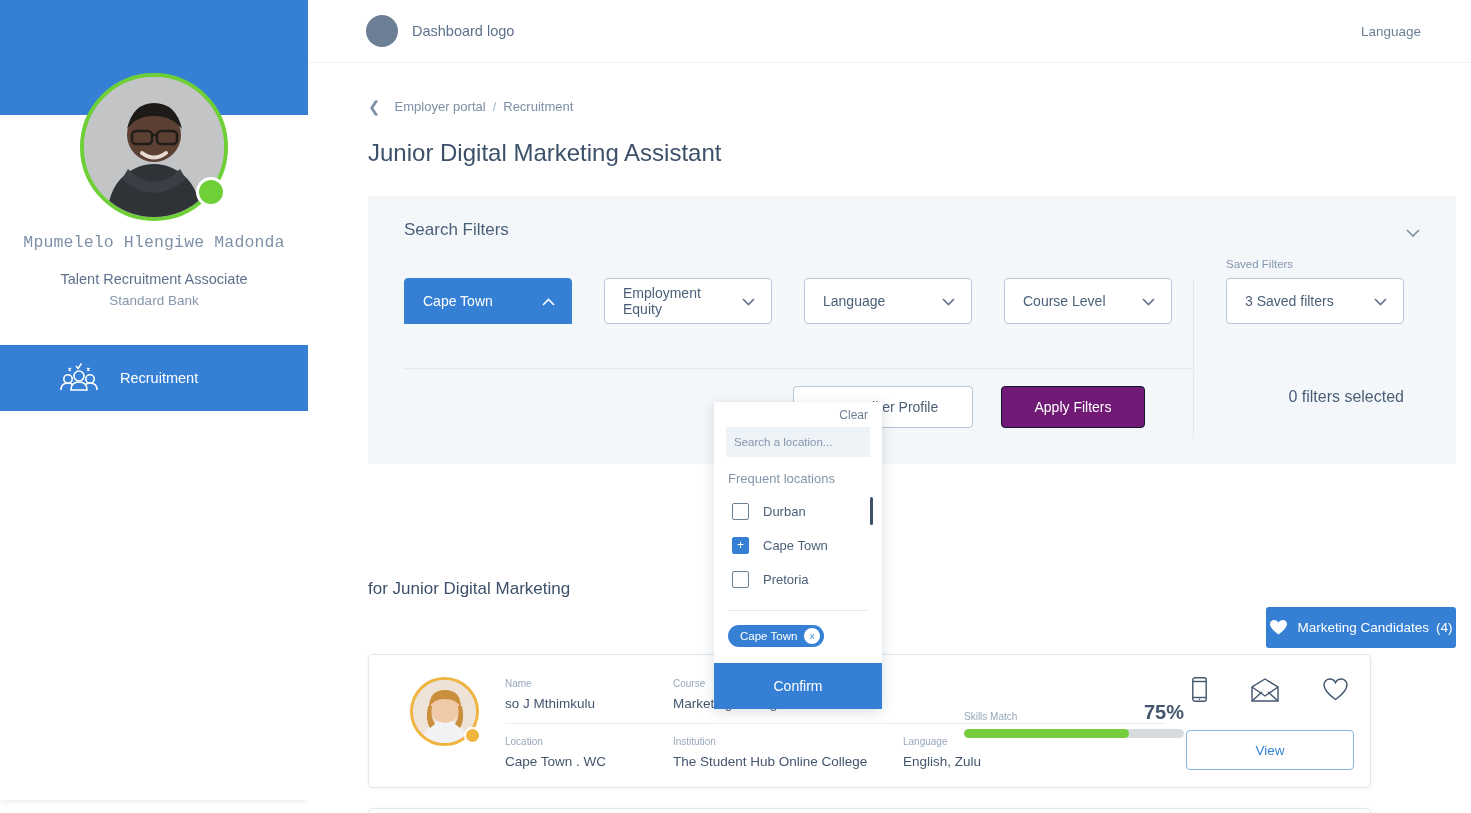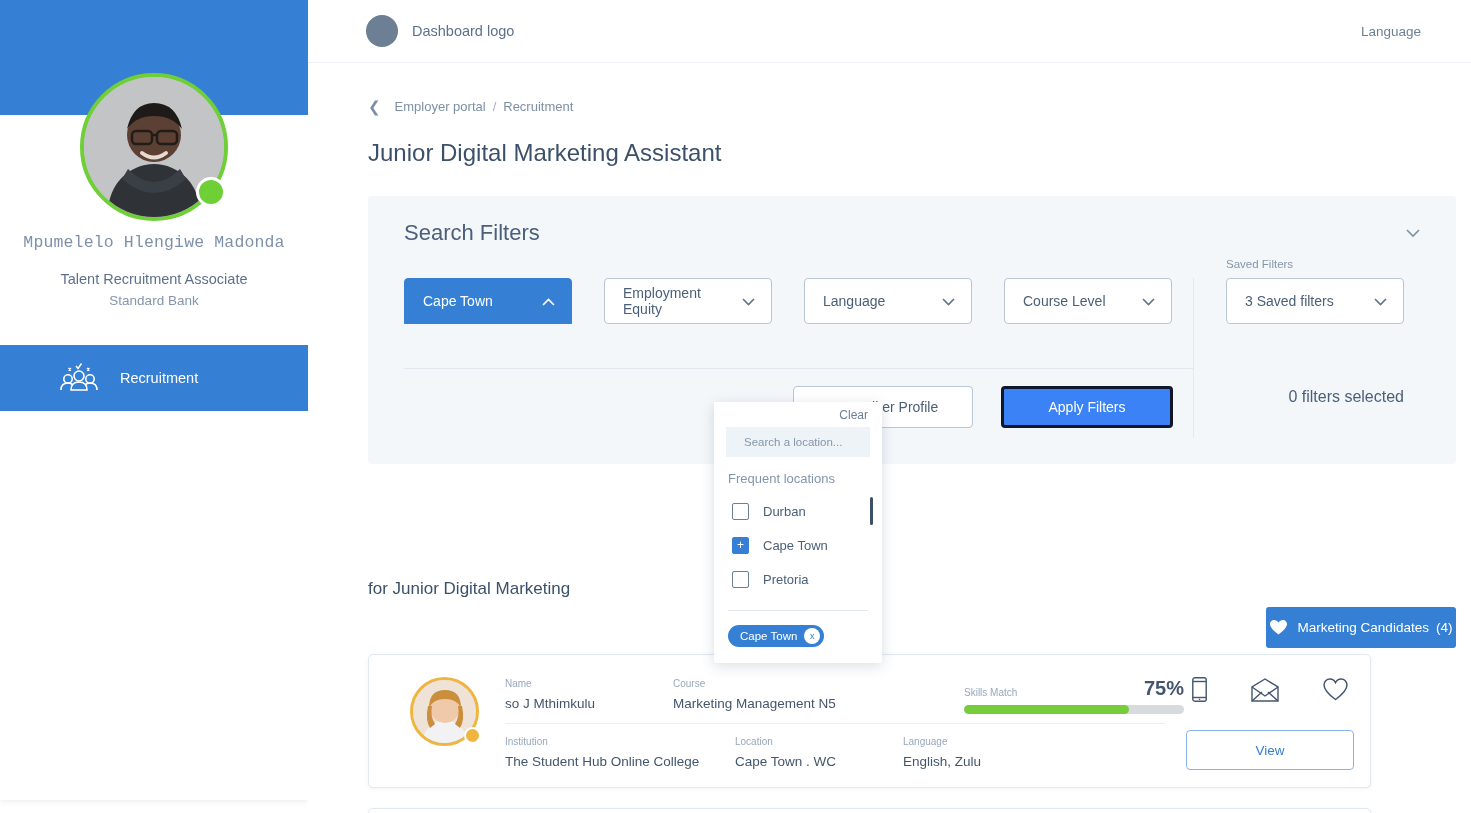--- a/index.html
+++ b/index.html
@@ -63,21 +63,21 @@
   .bc-item { cursor: pointer; }
   .bc-sep { margin: 0 7px; color: #9fb0c3; }
 
   .page-title { position: absolute; left: 60px; top: 76px; font-size: 24px; color: #3c5169; font-weight: 400; }
 
   
   .filter-panel {
     position: absolute; left: 60px; top: 133px; width: 1088px; height: 268px;
     background: #f4f7fa; border-radius: 3px;
   }
-  .fp-title { position: absolute; left: 36px; top: 24px; font-size: 22px; color: #4a5f78; }
+  .fp-title { position: absolute; left: 36px; top: 24px; font-size: 17px; color: #4a5f78; }
   .fp-collapse { position: absolute; right: 36px; top: 28px; cursor: pointer; }
   .fp-quick-label { position: absolute; left: 36px; top: 62px; font-size: 11.5px; color: #8496ab; margin-top: 32px; }
   .fp-saved-label { position: absolute; left: 858px; top: 62px; font-size: 11.5px; color: #8496ab; }
   .fp-vdivider { position: absolute; left: 825px; top: 82px; width: 1px; height: 160px; background: #e1e8f0; }
   .fp-hdivider { position: absolute; left: 36px; top: 172px; width: 789px; height: 1px; background: #e1e8f0; }
 
   .select {
     position: absolute; height: 46px; background: #ffffff;
     border: 1px solid #b8c6d6; border-radius: 4px;
     display: flex; align-items: center; justify-content: space-between;
@@ -98,36 +98,36 @@
 
   .btn {
     position: absolute; height: 42px; border-radius: 4px; display: flex;
     align-items: center; justify-content: center; font-size: 14px; cursor: pointer;
   }
   .btn-save-profile {
     left: 425px; top: 190px; width: 180px;
     background: #ffffff; border: 1px solid #b8c6d6; color: #4a5f78;
   }
   .btn-apply {
-    left: 633px; top: 190px; width: 172px;
-    background: #3b82f6; border: 3px solid #0f172a; color: #ffffff;
+    left: 633px; top: 190px; width: 144px;
+    background: #701a75; border: 1px solid #0f172a; color: #ffffff;
   }
   .filters-selected { position: absolute; left: 858px; top: 192px; width: 178px; text-align: right;
     font-size: 16px; color: #4a5f78; }
 
   
   .dropdown {
     position: absolute; left: 406px; top: 339px; width: 168px;
     background: #ffffff; box-shadow: 0 3px 14px rgba(45,70,105,0.18);
     z-index: 60; border-radius: 0 0 2px 2px;
   }
   .dd-clear { text-align: right; padding: 6px 14px 5px 0; font-size: 12px; color: #6d8096; cursor: pointer; }
   .dd-search {
     margin: 0 12px; height: 30px; background: #eef3f8; display: flex; align-items: center;
-    padding: 0 18px; font-size: 11.5px; color: #8496ab; cursor: text;
+    padding: 0 8px; font-size: 11.5px; color: #8496ab; cursor: text;
   }
   .dd-group-label { padding: 14px 0 8px 14px; font-size: 13px; color: #8496ab; }
   .dd-list { position: relative; padding-bottom: 6px; }
   .dd-scroll { position: absolute; right: 9px; top: 3px; width: 3px; height: 28px; background: #3c5169; border-radius: 2px; }
   .dd-item { display: flex; align-items: center; height: 34px; padding-left: 18px; cursor: pointer; }
   .cbox { width: 17px; height: 17px; border: 1.5px solid #6b7f96; border-radius: 2px; background: #fff; }
   .cbox.checked {
     background: #3580d4; border-color: #3580d4; color: #fff; font-size: 12px;
     display: flex; align-items: center; justify-content: center;
   }
@@ -180,21 +180,21 @@
   .frow { display: flex; align-items: flex-end; }
   .frow.r2 { margin-top: 12px; padding-top: 12px; border-top: 1px solid #eaeff5; }
   .fcell { width: 168px; }
   .fcell.wide { width: 230px; }
   .flabel { font-size: 10px; color: #97a8bc; margin-bottom: 7px; }
   .fvalue { font-size: 13.5px; color: #44566e; }
 
   .skills { position: absolute; left: 595px; top: 23px; width: 220px; }
   .skills-top { display: flex; align-items: flex-end; justify-content: space-between; text-align: center; }
   .skills-label { font-size: 10px; color: #97a8bc; }
-  .skills-pct { font-size: 20px; color: #44566e; font-weight: bold; line-height: 1; }
+  .skills-pct { font-size: 20px; color: #44566e; font-weight: bold; line-height: 1; margin-top: 24px; }
   .skills-bar { margin-top: 7px; height: 9px; background: #d8dbdd; border-radius: 5px; overflow: hidden; }
   .skills-fill { height: 9px; background: #76cd3c; border-radius: 5px; }
 
   .card-actions { position: absolute; right: 0; top: 0; width: 200px; height: 100%; }
   .action-icons { position: absolute; left: 0; top: 22px; width: 200px; display: flex;
     justify-content: space-around; align-items: center; }
   .action-icons > span { cursor: pointer; display: flex; }
   .btn-view {
     position: absolute; left: 16px; top: 75px; width: 168px; height: 40px;
     border: 1px solid #8ab4e8; border-radius: 4px; background: #fff;
@@ -361,27 +361,27 @@
             <div class="fcell">
               <div class="flabel">Name</div>
               <div class="fvalue">so J Mthimkulu</div>
             </div>
             <div class="fcell wide">
               <div class="flabel">Course</div>
               <div class="fvalue">Marketing Management N5</div>
             </div>
           </div>
           <div class="frow r2">
+            <div class="fcell">
+              <div class="flabel">Location</div>
+              <div class="fvalue">Cape Town  .  WC</div>
+            </div>
             <div class="fcell wide">
               <div class="flabel">Institution</div>
               <div class="fvalue">The Student Hub Online College</div>
-            </div>
-            <div class="fcell">
-              <div class="flabel">Location</div>
-              <div class="fvalue">Cape Town  .  WC</div>
             </div>
             <div class="fcell">
               <div class="flabel">Language</div>
               <div class="fvalue">English, Zulu</div>
             </div>
           </div>
         </div>
 
         <div class="skills">
           <div class="skills-top">
@@ -455,16 +455,17 @@
 
       <div class="dd-sep"></div>
 
       <div class="dd-chips">
         <span class="chip">
           <span>Cape Town</span>
           <span class="chip-x">x</span>
         </span>
       </div>
 
+      <div class="dd-confirm">Confirm</div>
     </div>
 
   </main>
 </div>
 
 </body></html>

